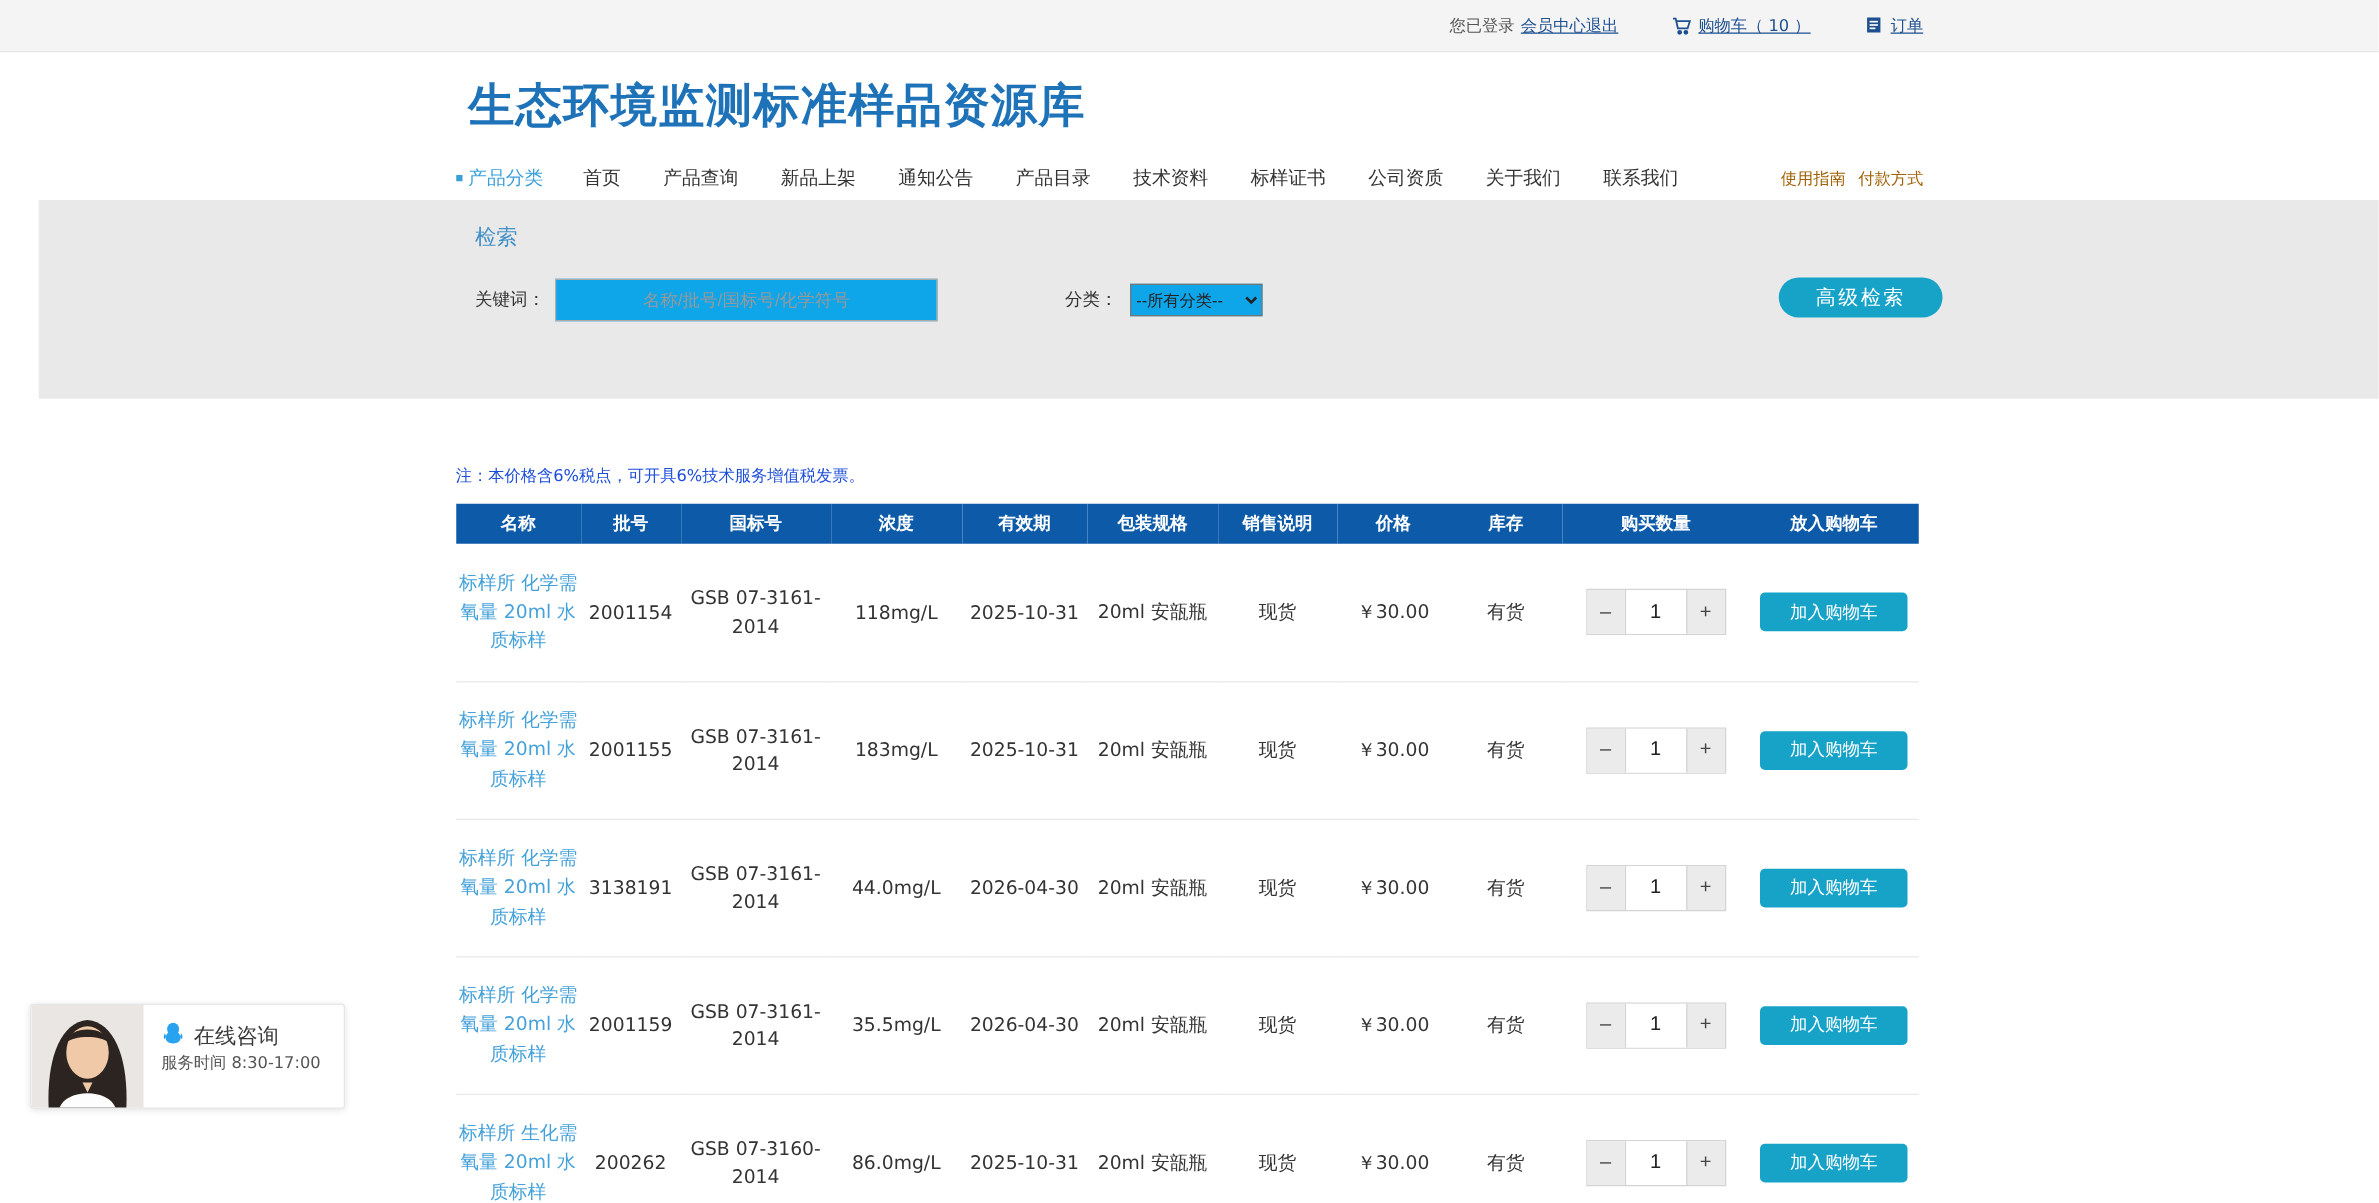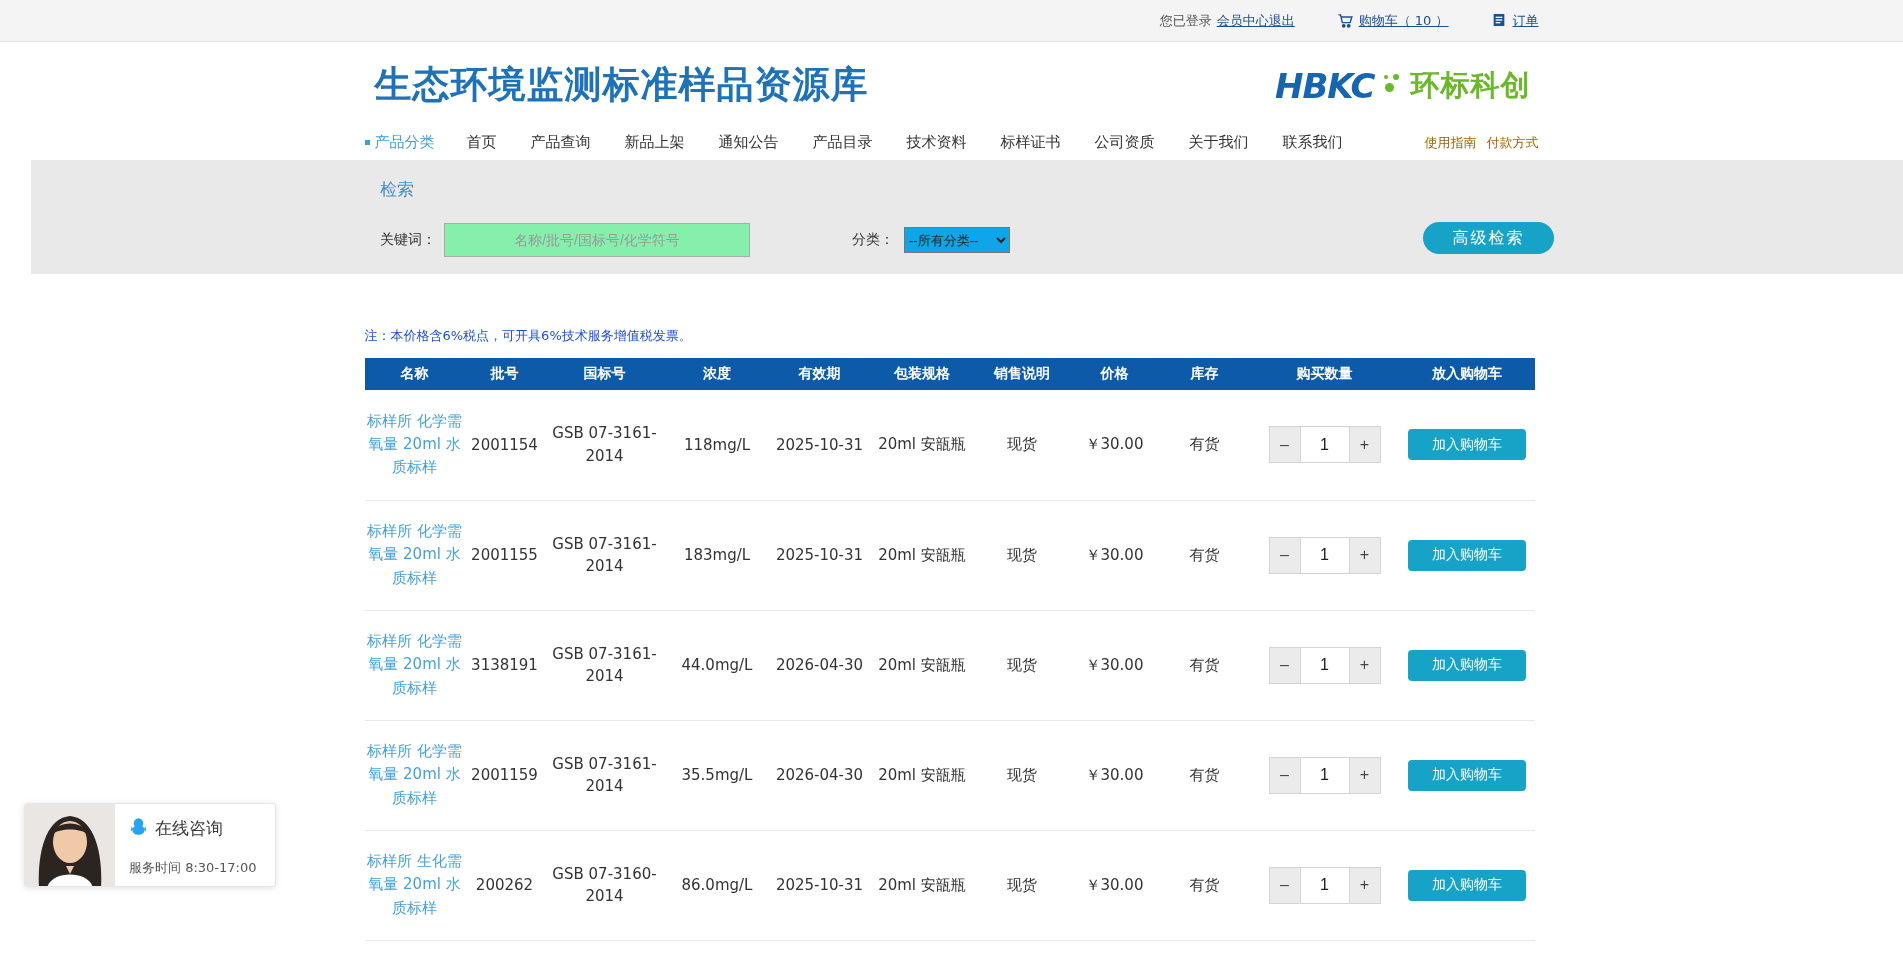--- a/index.html
+++ b/index.html
@@ -33,27 +33,27 @@
              display:flex; align-items:center; }
   .nav-category { display:flex; align-items:center; gap:5px; color:#3ba0da;
                   font-size:15px; cursor:pointer; margin-right:32px; }
   .bullet { width:5px; height:5px; background:#3ba0da; display:inline-block; }
   .nav-items { display:flex; gap:34px; }
   .nav-item { font-size:15px; color:#333; text-decoration:none; cursor:pointer; }
   .nav-right { margin-left:auto; display:flex; gap:10px; }
   .nav-right a { font-size:13px; color:#a16207; text-decoration:none; cursor:pointer; }
 
   
-  .search-panel { background:#e9e9e9; height:114px;margin-left:31px; }
+  .search-panel { background:#e9e9e9; height:159px;margin-left:31px; }
   .search-inner { width:1174px; margin:0 auto; padding-top:18px; position:relative; }
   .search-title { font-size:17px; color:#4391c9; }
   .search-row { margin-top:22px; display:flex; align-items:center; }
   .kw-label, .cat-label { font-size:14px; color:#333;text-align:center; }
   .kw-input { width:306px; height:34px; margin-left:8px; border:1px solid #ababab;
-              background:#86efac; text-align:center; font-size:14px; color:#333; }
+              background:#0ea5e9; text-align:center; font-size:14px; color:#333; }
   .kw-input::placeholder { color:#999; }
   .cat-label { margin-left:102px; }
   .cat-select { width:106px; height:26px; margin-left:10px; font-size:13px;
                 border:1px solid #767676; background:#0ea5e9; color:#222; }
   .adv-btn { position:absolute; right:0; top:62px; width:131px; height:32px;
              background:#17a3c8; color:#fff; font-size:16px; border:none;
              border-radius:16px; cursor:pointer; letter-spacing:2px; }
 
   
   .content { width:1174px; margin:0 auto; }
@@ -77,21 +77,21 @@
                   border-radius:4px; font-size:14px; cursor:pointer; }
 
   
   .chat-widget { position:fixed; left:24px; top:803px; width:252px; height:84px;
                  background:#fff; border:1px solid #e6e6e6; border-radius:3px;
                  box-shadow:0 1px 6px rgba(0,0,0,.12); display:flex; overflow:hidden; }
   .chat-avatar { width:90px; height:100%; flex:none; }
   .chat-texts { padding:13px 0 0 14px; }
   .chat-title-row { display:flex; align-items:center; gap:7px; }
   .chat-title { font-size:17px; color:#3a3a3a; }
-  .chat-time { margin-top:19px; font-size:13px; color:#555; }
+  .chat-time { margin-top:1px; font-size:13px; color:#555; }
 </style>
 </head>
 <body>
 
 <div class="topbar">
   <div class="topbar-inner">
     <div class="top-group">
       <span>您已登录</span>
       <a>会员中心退出</a>
     </div>
@@ -116,29 +116,20 @@
       </span>
       <a>订单</a>
     </div>
   </div>
 </div>
 
 <div class="header">
   <div class="header-inner">
     <div class="site-title">生态环境监测标准样品资源库</div>
 
-    <div class="brand">
-      <span class="brand-hbkc">HBKC</span>
-      <span class="brand-dots">
-          <i></i>
-          <i></i>
-          <i></i>
-        </span>
-      <span class="brand-sub">环标科创</span>
-    </div>
 
     <div class="nav-row">
       <span class="nav-category">
         <i class="bullet"></i>
         <span>产品分类</span>
       </span>
       <span class="nav-items">
           <a class="nav-item">首页</a>
           <a class="nav-item">产品查询</a>
           <a class="nav-item">新品上架</a>

